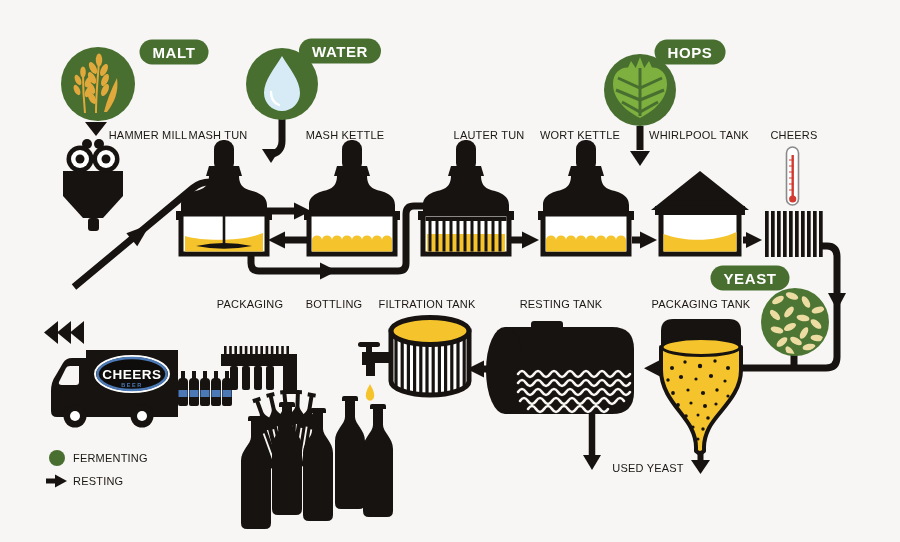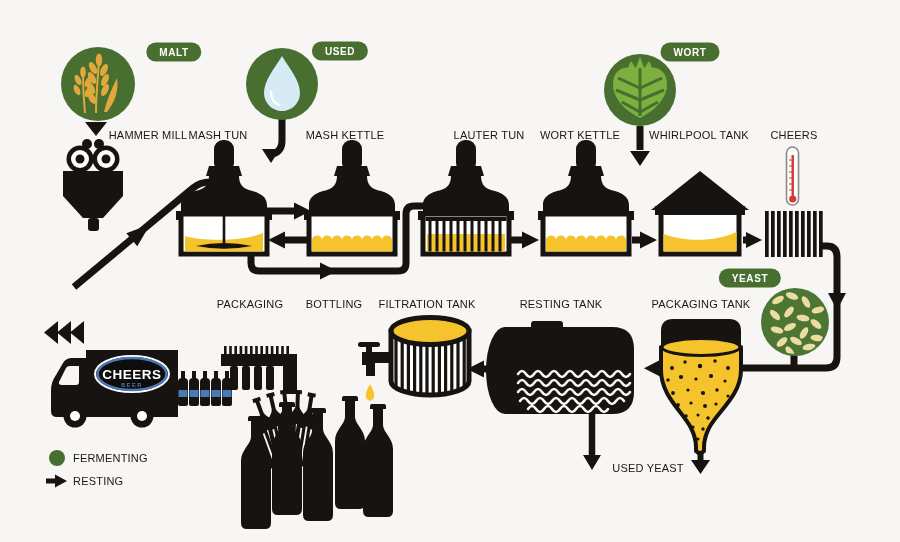--- a/index.html
+++ b/index.html
@@ -9,21 +9,21 @@
   }
   .stage svg{position:absolute;left:0;top:0;}
   .lbl{
     position:absolute;transform:translateX(-50%);
     font-size:11px;font-weight:normal;color:#1b1713;letter-spacing:.2px;
     white-space:nowrap;
   }
   .lbl.left{transform:none;}
   .pill{
     position:absolute;transform:translate(-50%,-50%);
-    background:#486f30;color:#fff;font-size:10px;font-weight:bold;
+    background:#486f30;color:#fff;font-size:15px;font-weight:bold;
     letter-spacing:.6px;padding:4px 13px;border-radius:13px;white-space:nowrap;
   }
 </style>
 </head>
 <body>
 
 <div class="stage">
 
 <svg width="900" height="542" viewBox="0 0 900 542">
   <defs>
@@ -380,22 +380,22 @@
   <g>
     <circle cx="57" cy="458" r="8" fill="#486f30"></circle>
     <g>
       <path d="M 46,481 H 56" stroke="#171310" stroke-width="5" fill="none"></path>
       <polygon points="55,474.5 55,487.5 67,481" fill="#171310"></polygon>
     </g>
   </g>
 </svg>
 
 <div class="pill" style="left:174px;top:52px">MALT</div>
-<div class="pill" style="left:340px;top:51px">USED</div>
-<div class="pill" style="left:690px;top:52px">WORT</div>
+<div class="pill" style="left:340px;top:51px">WATER</div>
+<div class="pill" style="left:690px;top:52px">HOPS</div>
 <div class="pill" style="left:750px;top:278px">YEAST</div>
 
 <div class="lbl" style="left:148px;top:129px">HAMMER MILL</div>
 <div class="lbl" style="left:218px;top:129px">MASH TUN</div>
 <div class="lbl" style="left:345px;top:129px">MASH KETTLE</div>
 <div class="lbl" style="left:489px;top:129px">LAUTER TUN</div>
 <div class="lbl" style="left:580px;top:129px">WORT KETTLE</div>
 <div class="lbl" style="left:699px;top:129px">WHIRLPOOL TANK</div>
 <div class="lbl" style="left:794px;top:129px">CHEERS</div>
 <div class="lbl" style="left:250px;top:298px">PACKAGING</div>

